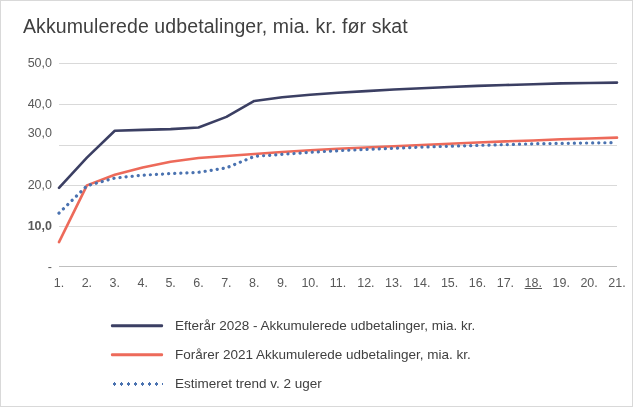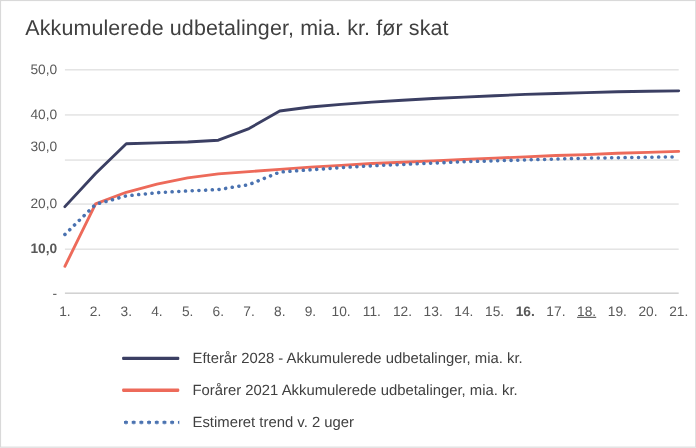--- a/index.html
+++ b/index.html
@@ -154,21 +154,21 @@
         <div class="xtick" style="left: 139.5px;">6.</div>
         <div class="xtick" style="left: 167.4px;">7.</div>
         <div class="xtick" style="left: 195.3px;">8.</div>
         <div class="xtick" style="left: 223.2px;">9.</div>
         <div class="xtick" style="left: 251.1px;">10.</div>
         <div class="xtick" style="left: 279px;">11.</div>
         <div class="xtick" style="left: 306.9px;">12.</div>
         <div class="xtick" style="left: 334.8px;">13.</div>
         <div class="xtick" style="left: 362.7px;">14.</div>
         <div class="xtick" style="left: 390.6px;">15.</div>
-        <div class="xtick" style="left: 418.5px; font-weight: bold;">16.</div>
+        <div class="xtick" style="left: 418.5px;">16.</div>
         <div class="xtick" style="left: 446.4px;">17.</div>
         <div class="xtick" style="left: 474.3px; text-decoration: underline;">18.</div>
         <div class="xtick" style="left: 502.2px;">19.</div>
         <div class="xtick" style="left: 530.1px;">20.</div>
         <div class="xtick" style="left: 558px;">21.</div>
       </div>
     <svg class="series" id="series-svg" width="558" height="204">
         <polyline points="0.00,124.85 27.90,94.66 55.80,67.73 83.70,66.91 111.60,66.10 139.50,64.46 167.40,53.86 195.30,37.94 223.20,34.27 251.10,31.82 279.00,29.78 306.90,28.15 334.80,26.52 362.70,25.30 390.60,24.07 418.50,22.85 446.40,22.03 474.30,21.22 502.20,20.40 530.10,19.99 558.00,19.58" fill="none" stroke="#3b3f63" stroke-linejoin="round" stroke-linecap="round" stroke-width="2.6"></polyline>
         <polyline points="0.00,179.11 27.90,122.40 55.80,111.79 83.70,104.45 111.60,98.74 139.50,95.06 167.40,93.02 195.30,90.98 223.20,88.94 251.10,87.31 279.00,85.68 306.90,84.46 334.80,83.23 362.70,82.01 390.60,80.78 418.50,79.56 446.40,78.34 474.30,77.52 502.20,76.30 530.10,75.48 558.00,74.66" fill="none" stroke="#ed6a5a" stroke-linejoin="round" stroke-linecap="round" stroke-width="2.6"></polyline>
         <polyline points="0.00,150.14 27.90,122.81 55.80,115.06 83.70,112.20 111.60,110.57 139.50,109.34 167.40,104.86 195.30,93.43 223.20,91.39 251.10,89.35 279.00,87.72 306.90,86.50 334.80,85.27 362.70,84.05 390.60,83.23 418.50,82.42 446.40,81.60 474.30,80.78 502.20,80.38 530.10,79.97 558.00,79.56" fill="none" stroke="#4a72b0" stroke-linejoin="round" stroke-linecap="round" stroke-width="3.2" stroke-dasharray="0.1 6"></polyline>

